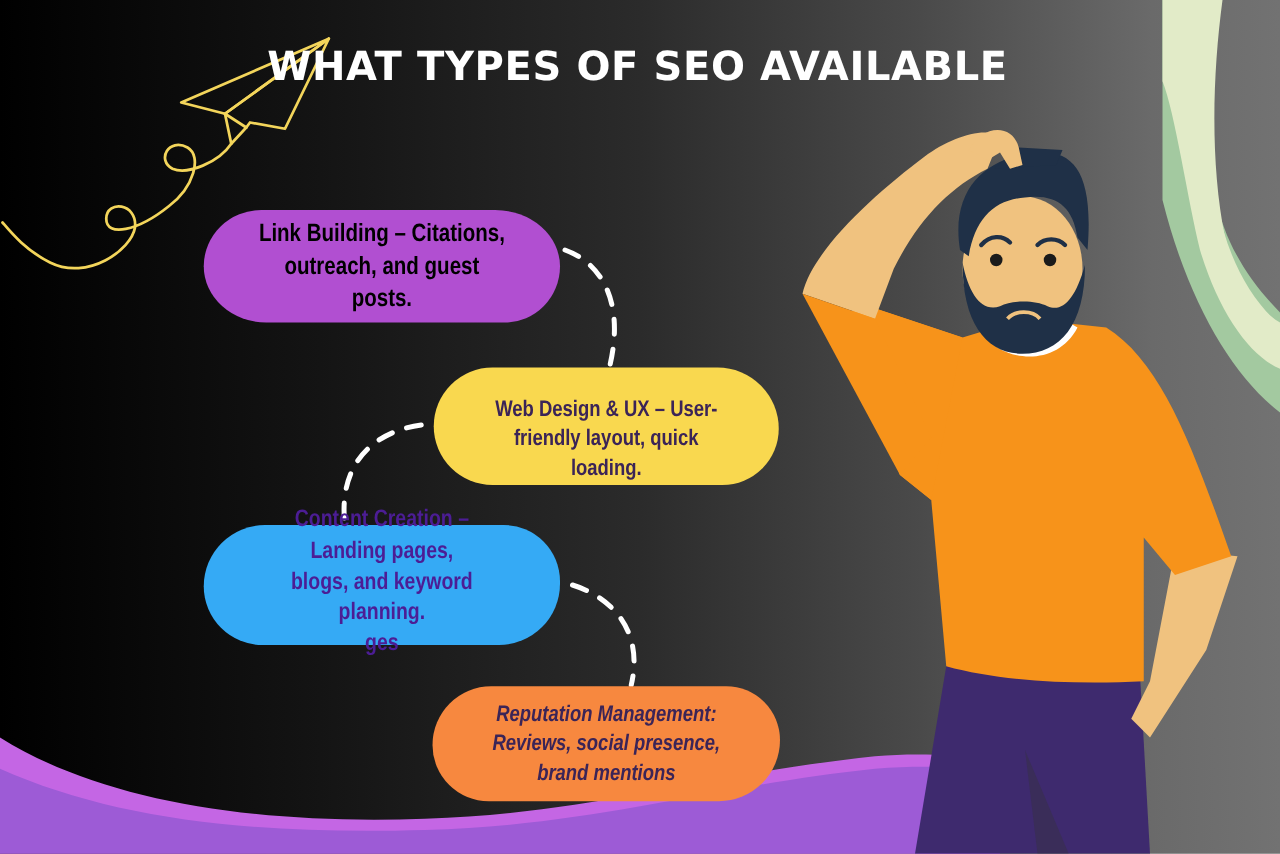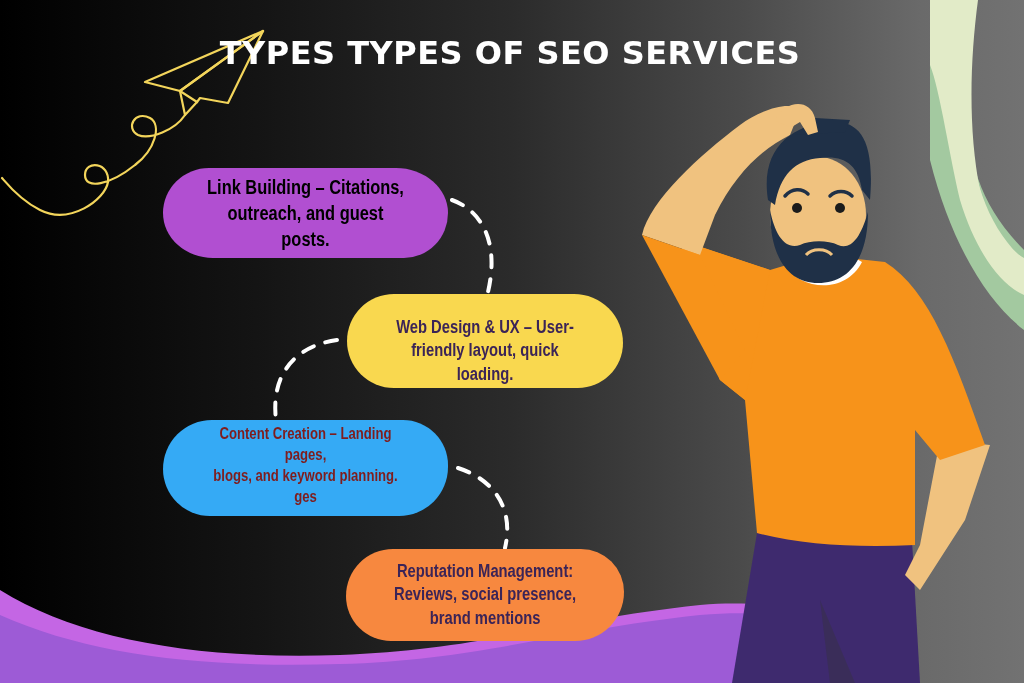--- a/index.html
+++ b/index.html
@@ -16,22 +16,22 @@
   }
   .title span { display: block; }
   .pill {
     position: absolute; display: flex; align-items: center; justify-content: center;
     text-align: center; font-family: "Liberation Sans", sans-serif; font-weight: bold;
     font-stretch: condensed; line-height: 1.3; box-sizing: border-box; padding: 0 18px;
   }
   .pill .txt { transform: scaleX(0.82); display: inline-block; white-space: pre-line; }
   .p-link { left: 163px; top: 168px; width: 285px; height: 90px; background: #b14fd1; color: #000000; font-size: 20px; border-radius: 46px 52px 44px 50px / 45px 45px 45px 45px; }
   .p-web { left: 347px; top: 294px; width: 276px; height: 94px; background: #f9d84f; color: #3b2457; font-size: 18px; border-radius: 48px 50px 46px 48px; padding-top: 20px; }
-  .p-content { left: 163px; top: 420px; width: 285px; height: 96px; background: #35aaf5; color: #7f1d1d; font-size: 16px; border-radius: 50px 46px 50px 48px; padding-bottom: 4px; }
-  .p-rep { left: 346px; top: 549px; width: 278px; height: 92px; background: #f7883f; color: #3b2457; font-size: 18px; border-radius: 48px 44px 50px 46px; }
+  .p-content { left: 163px; top: 420px; width: 285px; height: 96px; background: #35aaf5; color: #4c1d95; font-size: 19px; border-radius: 50px 46px 50px 48px; padding-bottom: 4px; }
+  .p-rep { left: 346px; top: 549px; width: 278px; height: 92px; background: #f7883f; color: #3b2457; font-size: 18px; border-radius: 48px 44px 50px 46px; font-style: italic; }
 </style>
 </head>
 <body>
 
 <div class="canvas">
 
   <svg class="layer" viewBox="0 0 1024 683">
     <path d="M930,0 L975,0 L968,80 C964,150 975,200 1024,250 L1024,330 C985,300 950,240 930,160 Z" fill="#a3c9a0"></path>
     <path d="M930,0 L975,0 C968,60 965,120 972,180 C985,240 1005,270 1024,285 L1024,260 C990,230 970,180 968,110 L975,0 Z" fill="#e2ebc8"></path>
     <path d="M930,0 L978,0 C970,60 968,130 980,190 C992,230 1010,250 1024,258 L1024,295 C1000,285 975,250 960,200 C950,160 940,90 930,65 Z" fill="#e2ebc8"></path>
@@ -85,21 +85,21 @@
 
     <circle cx="797" cy="208" r="5" fill="#1b1b1b"></circle>
     <circle cx="840" cy="208" r="5" fill="#1b1b1b"></circle>
     <path d="M785,196 C792,188 802,188 808,194" stroke="#1f3047" stroke-width="3.5" fill="none" stroke-linecap="round"></path>
     <path d="M830,196 C836,190 846,190 852,196" stroke="#1f3047" stroke-width="3.5" fill="none" stroke-linecap="round"></path>
 
     <path d="M775,120 C785,100 810,98 815,118 L818,132 L808,135 L800,122 L790,128 Z" fill="#f0c27f"></path>
   </svg>
 
   <div class="title">
-    <span>TYPES TYPES OF SEO SERVICES</span>
+    <span>WHAT TYPES OF SEO AVAILABLE</span>
   </div>
 
   <div class="pill p-link">
     <span class="txt">Link Building – Citations,
 outreach, and guest posts.</span>
   </div>
   <div class="pill p-web">
     <span class="txt">Web Design &amp; UX – User-
 friendly layout, quick loading.</span>
   </div>

